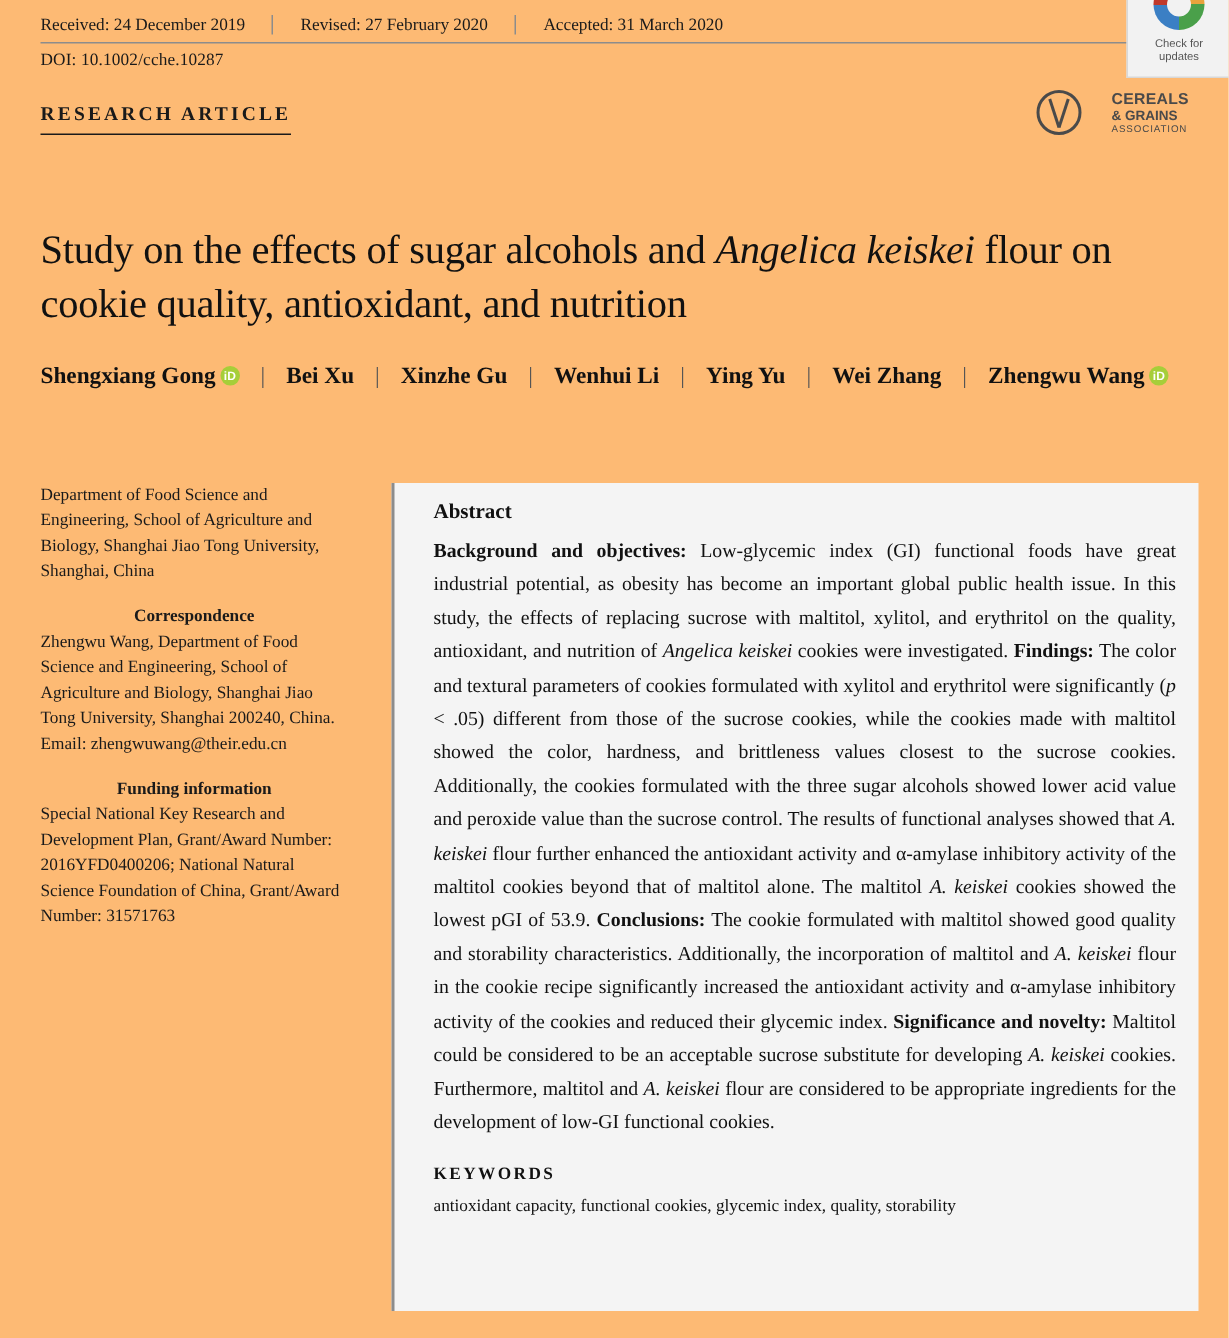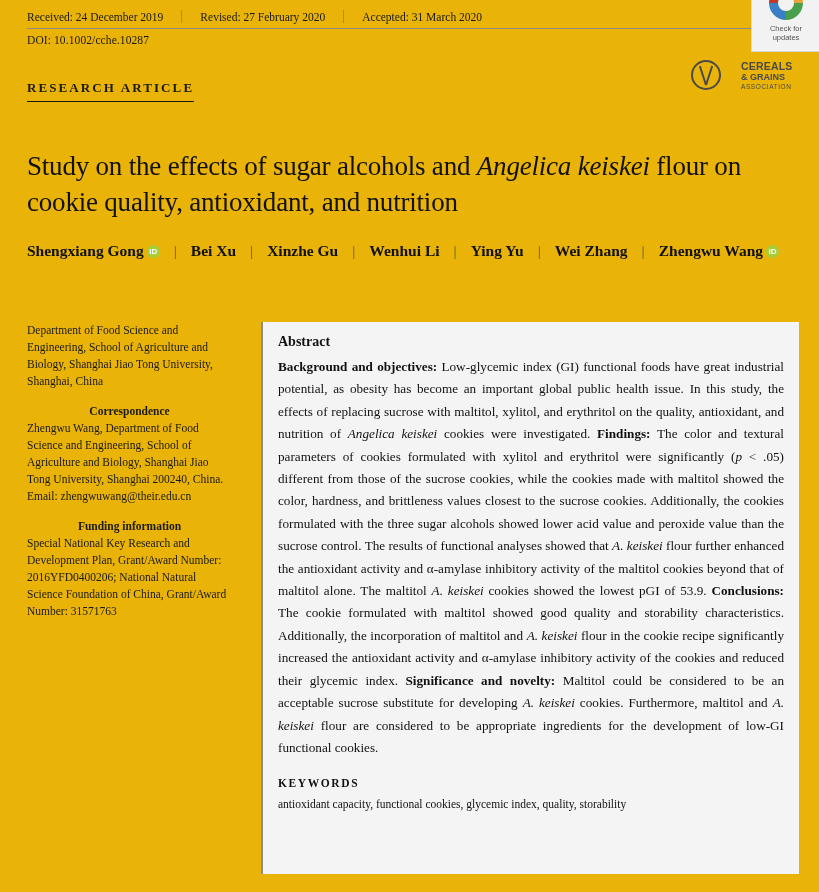--- a/index.html
+++ b/index.html
@@ -14,21 +14,21 @@
     font-family: "Liberation Serif", serif;
     color: #1a1a1a;
     overflow: hidden;
   }
 
   .page {
     position: absolute;
     left: 0; top: 0;
     width: 819px;
     height: 892px;
-    background: #eab308;
+    background: #fdba74;
   }
 
   
   .history-bar {
     position: absolute;
     left: 27px;
     top: 10px;
     width: 764px;
     font-size: 11.5px;
     color: #1a1a1a;
@@ -98,21 +98,21 @@
     font-family: "Liberation Sans", sans-serif;
     font-size: 7.5px;
     line-height: 9px;
     color: #555;
   }
 
   
   .article-type {
     position: absolute;
     left: 27px;
-    top: 80px;
+    top: 68px;
     font-family: "Liberation Serif", serif;
     font-size: 13px;
     font-weight: bold;
     letter-spacing: 2.1px;
     color: #1a1a1a;
     padding-bottom: 5px;
     border-bottom: 1.5px solid #1a1a1a;
   }
 
   
@@ -245,21 +245,21 @@
   
   .abstract-box {
     position: absolute;
     left: 261px;
     top: 322px;
     width: 538px;
     height: 552px;
     background: #f4f4f4;
     border-left: 2.5px solid #8c8c8c;
     box-sizing: border-box;
-    padding: 12px 15px 10px 15px;
+    padding: 12px 15px 10px 26px;
     overflow: hidden;
   }
   .abstract-title {
     font-size: 14px;
     font-weight: bold;
     margin-bottom: 6px;
     color: #111;
   }
   .abstract-body {
     font-size: 13.2px;

